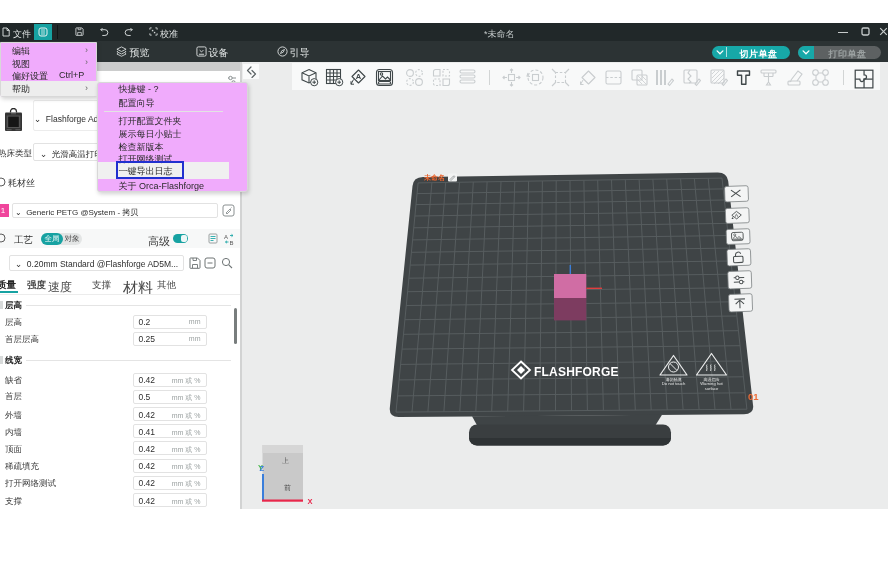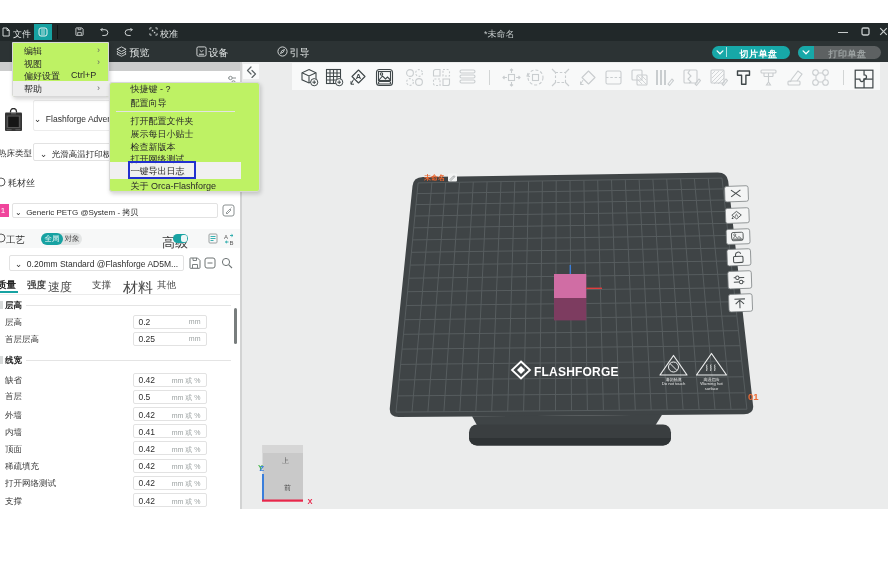--- a/index.html
+++ b/index.html
@@ -3,21 +3,21 @@
 *{margin:0;padding:0;box-sizing:border-box;font-family:"Liberation Sans",sans-serif;}
 html,body{width:888px;height:575px;background:#fff;overflow:hidden;position:relative;}
 .abs{position:absolute;}
 #win{position:absolute;left:0;top:23px;width:888px;height:486px;}
 #titlebar{position:absolute;left:0;top:0;width:888px;height:18px;background:#212829;color:#ccd2d2;}
 #tabbar{position:absolute;left:0;top:18px;width:888px;height:21px;background:#2c3334;}
 #main{position:absolute;left:0;top:39px;width:888px;height:447px;background:#ebecec;}
 #lpanel{position:absolute;left:0;top:0;width:240px;height:447px;background:#fff;overflow:hidden;}
 .tbtxt{color:#dfe3e3;font-size:9px;}
 .tabtxt{color:#dfe3e3;font-size:10px;}
-.menu{position:absolute;background:#bef264;border:1px solid #d8d8d8;box-shadow:1px 2px 4px rgba(0,0,0,.18);font-size:9px;color:#2a2a2a;margin-left:12px;}
+.menu{position:absolute;background:#f0abfc;border:1px solid #d8d8d8;box-shadow:1px 2px 4px rgba(0,0,0,.18);font-size:9px;color:#2a2a2a;}
 .mi{position:absolute;left:11px;white-space:nowrap;}
 .inbox{position:absolute;height:14px;border:1px solid #e2e2e2;border-radius:2px;background:#fff;font-size:8.5px;color:#2e2e2e;}
 .lbl{position:absolute;font-size:8.5px;color:#3c3c3c;white-space:nowrap;}
 .unit{position:absolute;right:5px;top:2.5px;font-size:7px;color:#9aa0a0;}
 .val{position:absolute;left:5px;top:1.5px;font-size:8.5px;color:#2e2e2e;}
 .sech{position:absolute;font-size:8.5px;font-weight:bold;color:#262626;}
 svg{display:block;}
 </style></head><body>
 
 <div id="win">
@@ -339,25 +339,25 @@
  <div class="inbox" style="left:12px;top:141px;width:206px;height:15px;"></div>
  <div class="lbl" style="left:15px;top:144.5px;color:#2e2e2e;font-size:8px">⌄&nbsp;&nbsp;Generic PETG @System - 拷贝</div>
  <svg class="abs" style="left:222px;top:142px" width="13" height="13" viewBox="0 0 13 13">
           <rect x="1" y="1" width="11" height="11" rx="2" fill="none" stroke="#8a9091"></rect>
           <path d="M4 9l4-4 1 1-4 4zM8.5 4.5l1-1" stroke="#8a9091" fill="none" stroke-width=".9"></path>
         </svg>
  <div class="abs" style="left:0;top:167px;width:240px;height:19px;background:#f7f8f8"></div>
  <svg class="abs" style="left:-4px;top:171px" width="10" height="10" viewBox="0 0 10 10">
           <circle cx="5" cy="5" r="4" fill="none" stroke="#5a5a5a"></circle>
         </svg>
- <div class="abs" style="left:6px;top:171.5px;font-size:9.5px;color:#2e2e2e">工艺</div>
+ <div class="abs" style="left:14px;top:171.5px;font-size:9.5px;color:#2e2e2e">工艺</div>
  <div class="abs" style="left:41px;top:171px;width:41px;height:12px;background:#e3e5e5;border-radius:6px"></div>
  <div class="abs" style="left:41px;top:171px;width:22px;height:12px;background:#17a2a2;border-radius:6px;color:#fff;font-size:7.5px;text-align:center;line-height:12px">全局</div>
  <div class="abs" style="left:62px;top:171px;width:20px;font-size:7.5px;color:#4c4c4c;text-align:center;line-height:12px;position:absolute;height:12px">对象</div>
- <div class="abs" style="left:162px;top:172px;font-size:13px;color:#3c3c3c">高级</div>
+ <div class="abs" style="left:148px;top:172px;font-size:11px;color:#3c3c3c">高级</div>
  <div class="abs" style="left:173px;top:171.5px;width:15px;height:9px;background:#17a2a2;border-radius:4.5px"></div>
  <div class="abs" style="left:180.5px;top:172.5px;width:6.5px;height:7px;background:#eef7f7;border-radius:2px"></div>
  <svg class="abs" style="left:208px;top:171px" width="10" height="11" viewBox="0 0 10 11">
           <rect x="1" y="1" width="8" height="9" rx="1" fill="none" stroke="#9aa0a0"></rect>
           <path d="M2.5 3.5h5M2.5 5.5h5M2.5 7.5h3" stroke="#21a8a8" stroke-width=".9"></path>
         </svg>
  <svg class="abs" style="left:224px;top:170.5px" width="11" height="12" viewBox="0 0 11 12">
           <text x="0" y="5.5" font-size="6" fill="#5a5a5a">A</text>
           <text x="5.5" y="11.5" font-size="6" fill="#5a5a5a">B</text>
           <path d="M6 2.5h3M9 2.5l-1.5-1.2M9 2.5L7.5 3.7" stroke="#21a8a8" stroke-width=".9" fill="none"></path>

